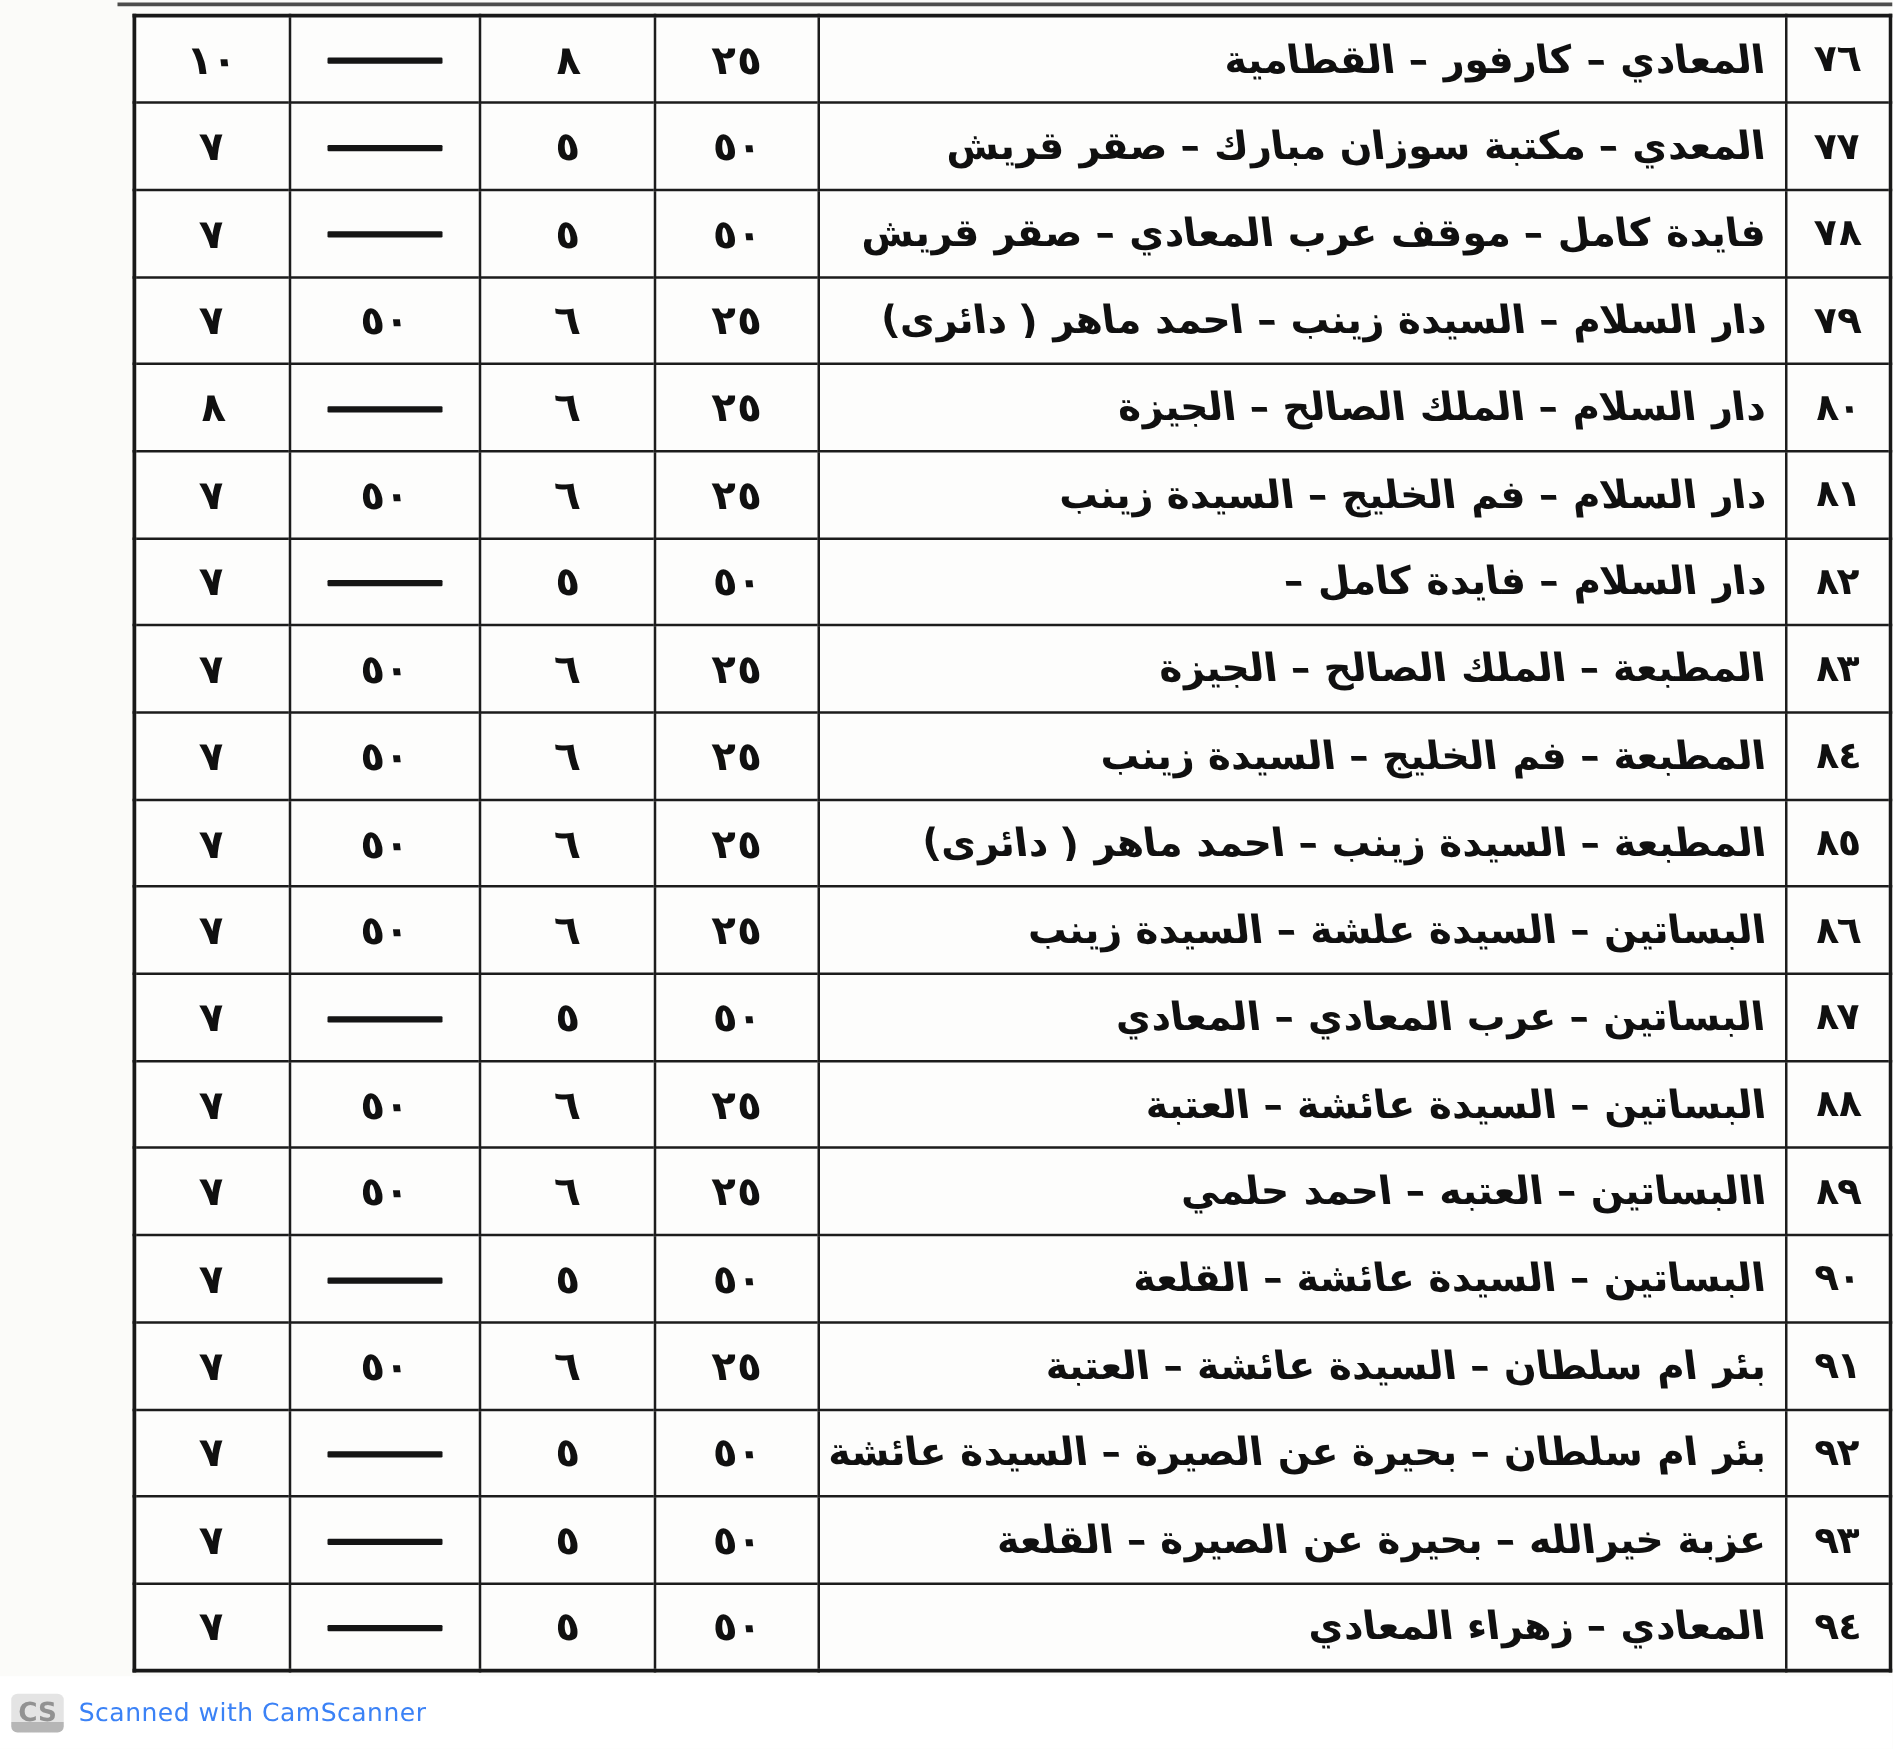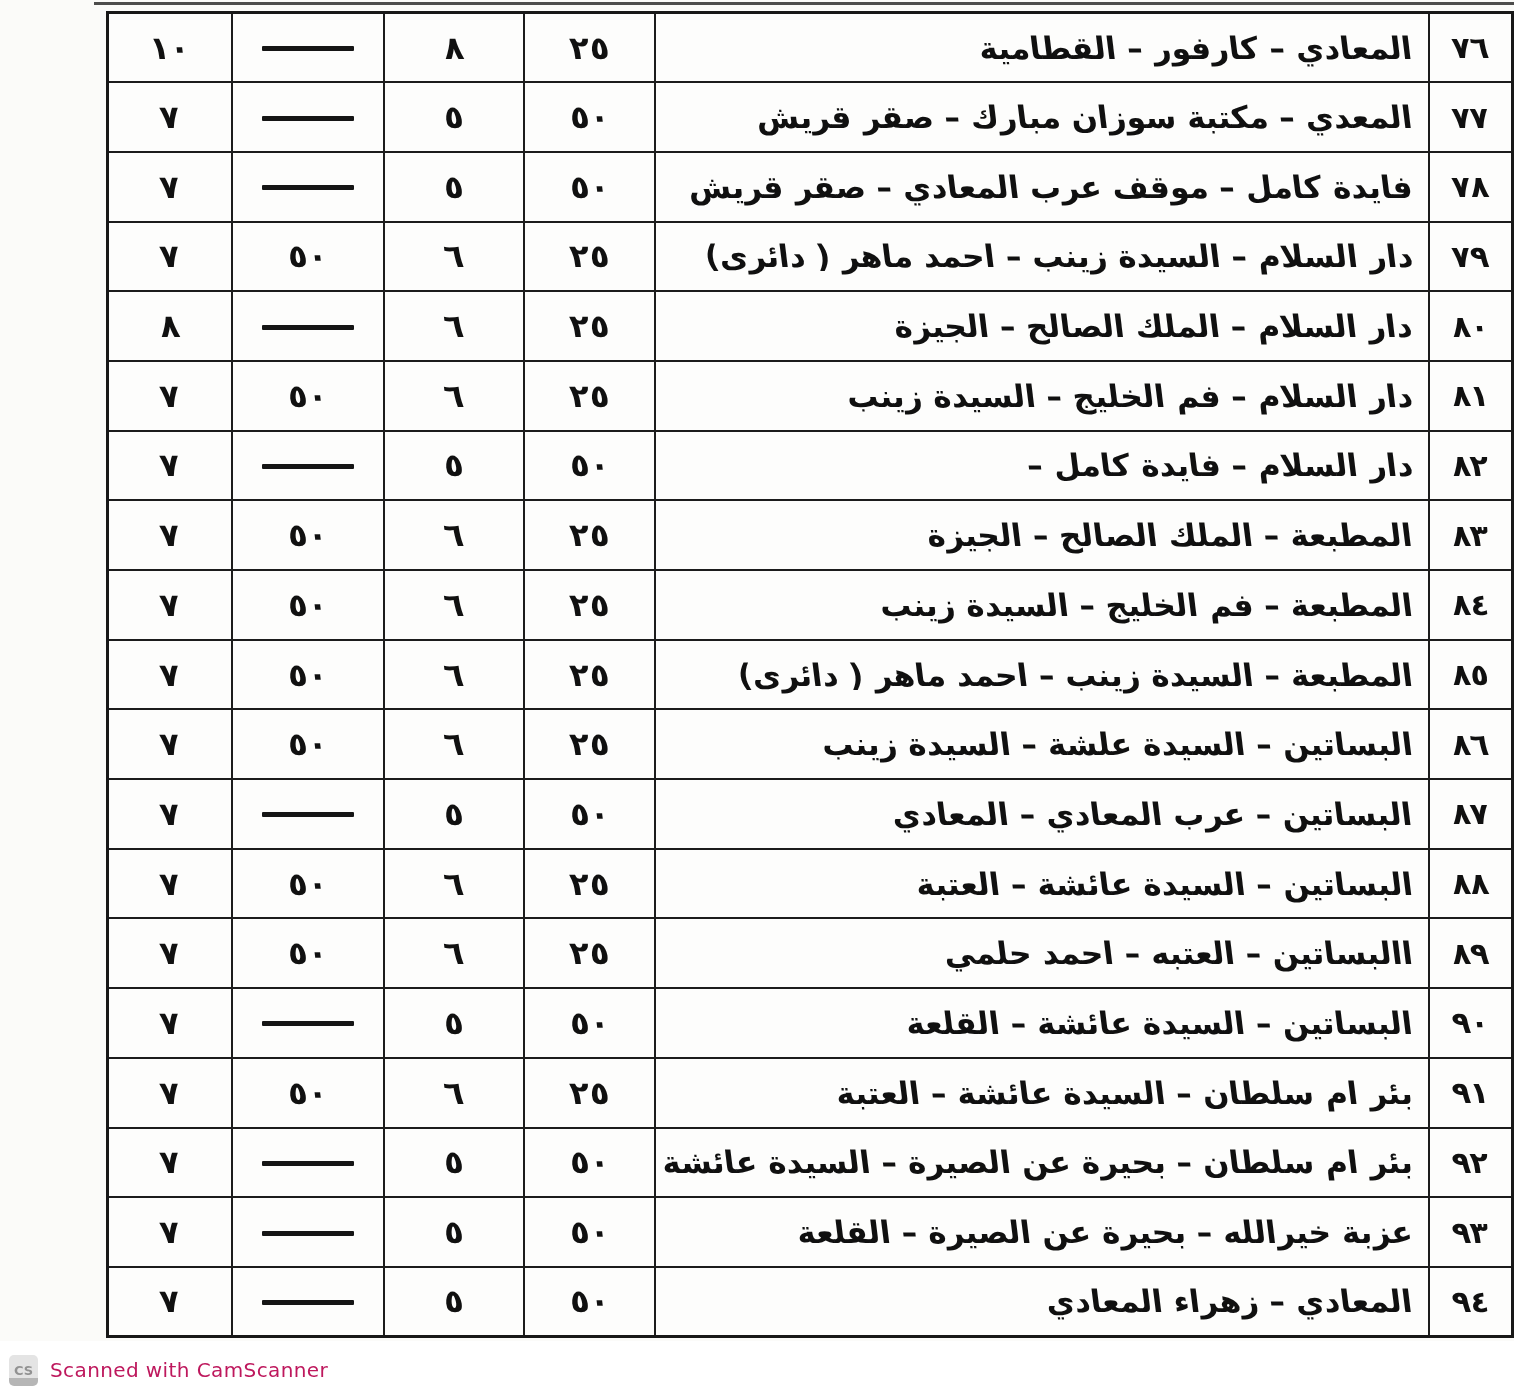--- a/index.html
+++ b/index.html
@@ -50,29 +50,29 @@
     background:#151515;vertical-align:middle;border-radius:1px;
   }
   
   .footer{
     position:absolute;left:0;right:0;bottom:0;height:58px;
     background:#ffffff;
     display:flex;align-items:center;
   }
   .cs-badge{
     display:inline-flex;align-items:center;justify-content:center;
-    width:29px;height:31px;margin-left:9px;
+    width:42px;height:31px;margin-left:9px;
     border-radius:5px;
     background:linear-gradient(#e4e4e4 74%,#b6b6b6 74%);
-    color:#929292;font-size:13px;font-weight:bold;
+    color:#929292;font-size:21px;font-weight:bold;
     letter-spacing:0;
   }
   .cs-text{
     margin-right:0;margin-left:0;padding-left:12px;
-    font-size:20px;color:#be185d;letter-spacing:.4px;
+    font-size:20px;color:#3b82f6;letter-spacing:.4px;
     font-family:"DejaVu Sans", sans-serif;
   }
 </style>
 </head>
 <body style="color: rgb(16, 16, 16); background: rgb(251, 251, 249);">
 
 <div class="top-edge"></div>
 
 <table class="scan-table">
   <tbody>

